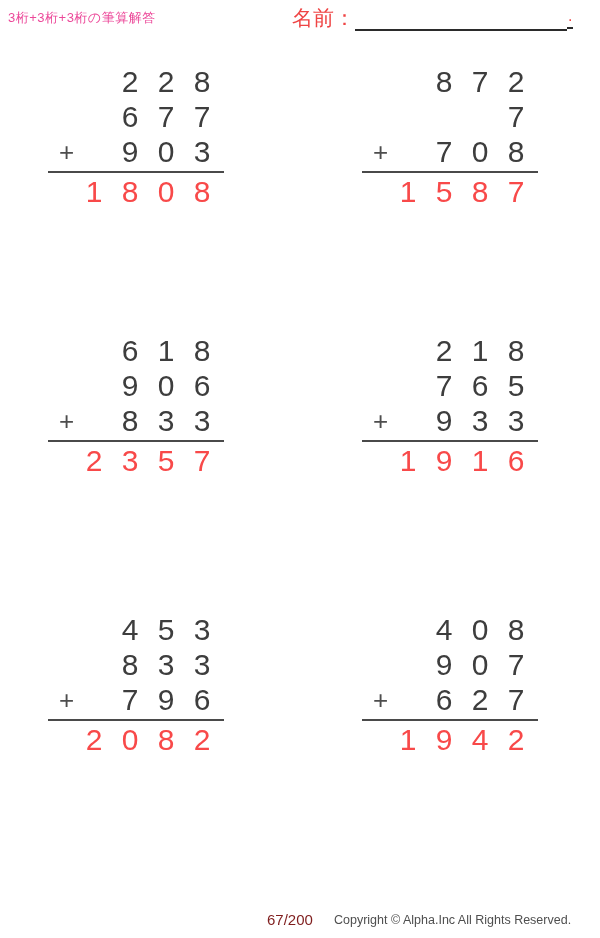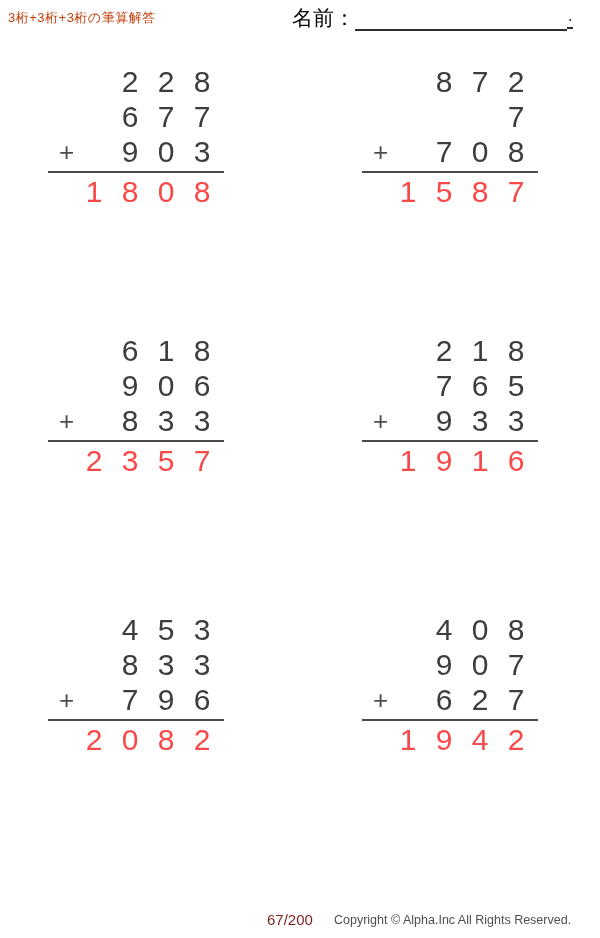--- a/index.html
+++ b/index.html
@@ -11,27 +11,27 @@
     position: relative;
     overflow: hidden;
   }
   .page {
     position: absolute; inset: 0;
     background: #fff;
   }
   
   .worksheet-title {
     position: absolute; left: 8px; top: 9px;
-    font-size: 13px; color: #c2410c;
+    font-size: 13px; color: #ec4899;
     letter-spacing: 0.5px;
   }
   .name-field {
     position: absolute; left: 292px; top: 5px;
     display: flex; align-items: flex-start;
-    font-size: 21px; color: #000000;
+    font-size: 21px; color: #ef4444;
   }
   .name-label { line-height: 26px; }
   .name-line {
     display: inline-block;
     width: 212px; height: 24px;
     border-bottom: 2px solid #2b2b2b;
   }
   .name-suffix {
     font-size: 16px; line-height: 22px;
     border-bottom: 2px solid #2b2b2b;

